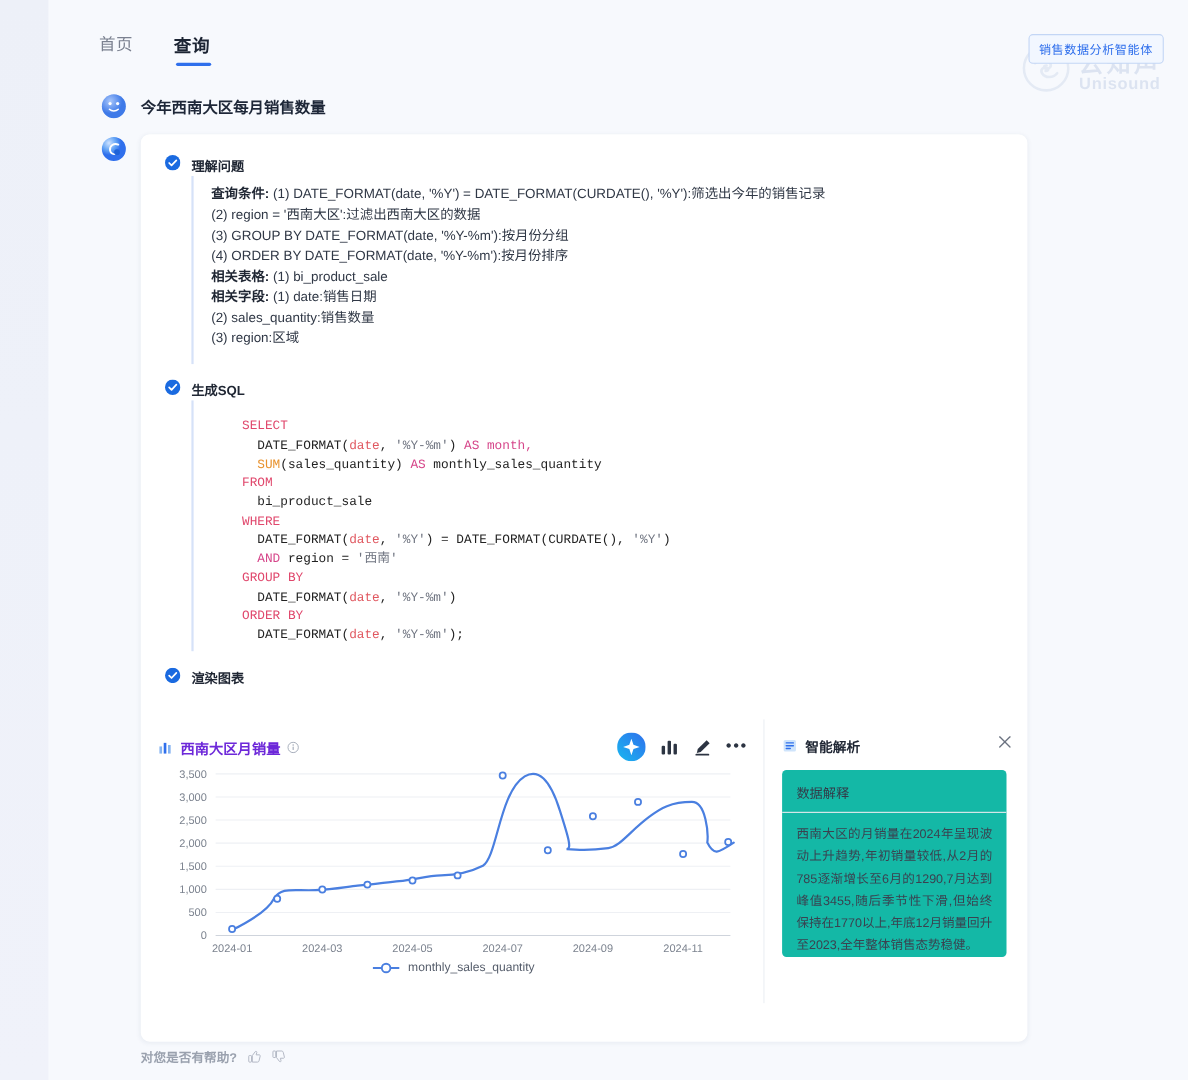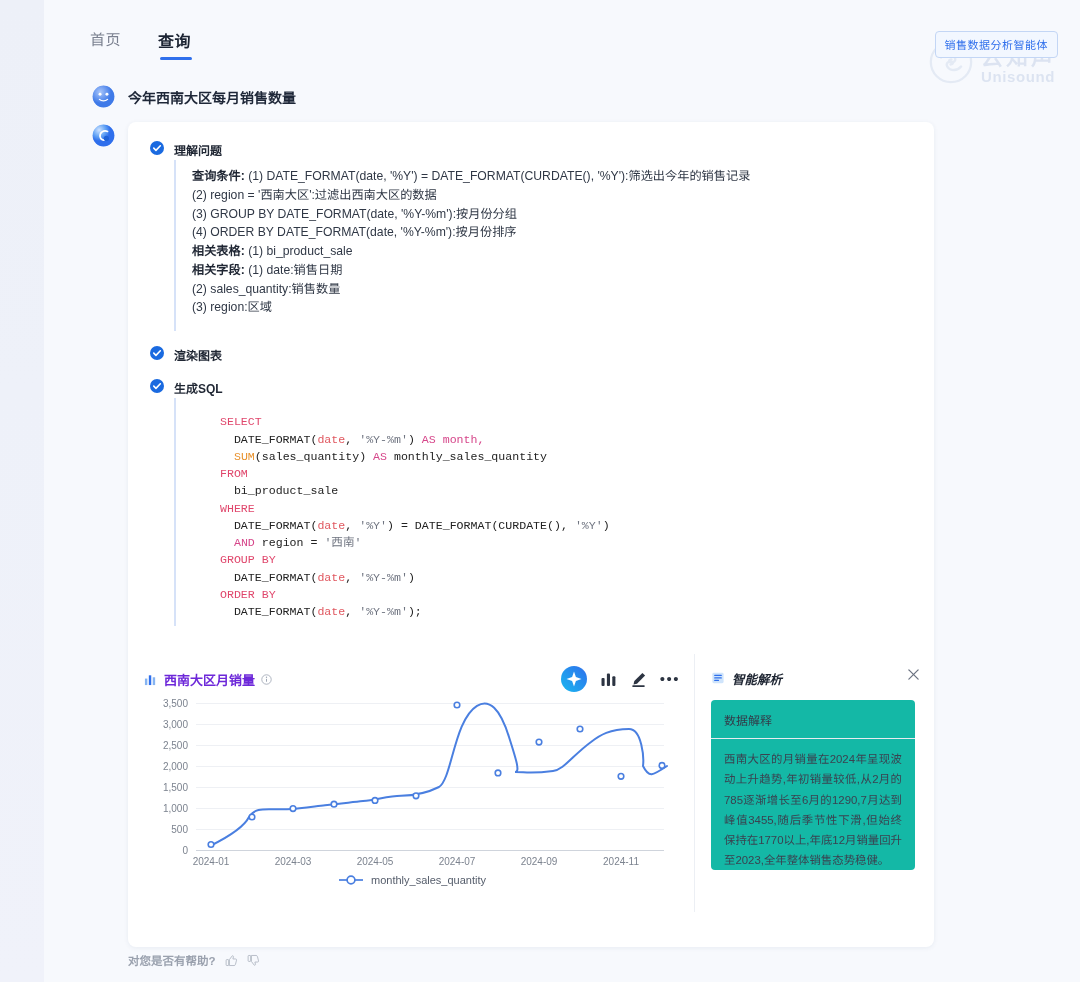--- a/index.html
+++ b/index.html
@@ -157,21 +157,21 @@
     font-family: "Liberation Sans", sans-serif;
   }
 
   
   .analysis {
     width: 240px; border-left: 1px solid #eceff4;
     padding: 12px 16px 0 16px; position: relative;
   }
   .an-head { display: flex; align-items: center; height: 24px; }
   .an-icon { width: 14px; height: 14px; margin-right: 7px; }
-  .an-title { font-size: 12.5px; font-weight: bold; color: #1f2633; font-style: italic; }
+  .an-title { font-size: 12.5px; font-weight: bold; color: #1f2633; }
   .an-close {
     position: absolute; right: 14px; top: 14px;
     width: 13px; height: 13px; cursor: pointer;
   }
   .an-card {
     margin-top: 10px; background: #14b8a6; border-radius: 4px;
     width: 204px; height: 170px; overflow: hidden;
   }
   .an-sub {
     font-size: 12px; color: #333b49; padding: 11px 13px 10px;
@@ -262,30 +262,20 @@
           <span>(1) DATE_FORMAT(date, '%Y') = DATE_FORMAT(CURDATE(), '%Y'):筛选出今年的销售记录</span></div>
         <div>(2) region = '西南大区':过滤出西南大区的数据</div>
         <div>(3) GROUP BY DATE_FORMAT(date, '%Y-%m'):按月份分组</div>
         <div>(4) ORDER BY DATE_FORMAT(date, '%Y-%m'):按月份排序</div>
         <div><b>相关表格:</b>
           <span>(1) bi_product_sale</span></div>
         <div><b>相关字段:</b>
           <span>(1) date:销售日期</span></div>
         <div>(2) sales_quantity:销售数量</div>
         <div>(3) region:区域</div>
-      </div>
-    </div>
-
-    <div class="step" style="margin-top:12px">
-      <div class="step-head">
-        <svg class="check-icon" viewBox="0 0 16 16">
-          <circle cx="8" cy="8" r="8" fill="#1a6ae0"></circle>
-          <path d="M4.3 8.2l2.5 2.5 5-5.3" fill="none" stroke="#fff" stroke-width="1.8" stroke-linecap="round" stroke-linejoin="round"></path>
-        </svg>
-        <span class="step-title">渲染图表</span>
       </div>
     </div>
 
     <div class="step" style="margin-top:11px">
       <div class="step-head">
         <svg class="check-icon" viewBox="0 0 16 16">
           <circle cx="8" cy="8" r="8" fill="#1a6ae0"></circle>
           <path d="M4.3 8.2l2.5 2.5 5-5.3" fill="none" stroke="#fff" stroke-width="1.8" stroke-linecap="round" stroke-linejoin="round"></path>
         </svg>
         <span class="step-title">生成SQL</span>
@@ -296,20 +286,30 @@
   <span class="fn">SUM</span>(sales_quantity) <span class="as">AS</span> monthly_sales_quantity
 <span class="k">FROM</span>
   bi_product_sale
 <span class="k">WHERE</span>
   DATE_FORMAT(<span class="col">date</span>, <span class="st">'%Y'</span>) = DATE_FORMAT(CURDATE(), <span class="st">'%Y'</span>)
   <span class="as">AND</span> region = <span class="st">'西南'</span>
 <span class="k">GROUP BY</span>
   DATE_FORMAT(<span class="col">date</span>, <span class="st">'%Y-%m'</span>)
 <span class="k">ORDER BY</span>
   DATE_FORMAT(<span class="col">date</span>, <span class="st">'%Y-%m'</span>);</div>
+      </div>
+    </div>
+
+    <div class="step" style="margin-top:12px">
+      <div class="step-head">
+        <svg class="check-icon" viewBox="0 0 16 16">
+          <circle cx="8" cy="8" r="8" fill="#1a6ae0"></circle>
+          <path d="M4.3 8.2l2.5 2.5 5-5.3" fill="none" stroke="#fff" stroke-width="1.8" stroke-linecap="round" stroke-linejoin="round"></path>
+        </svg>
+        <span class="step-title">渲染图表</span>
       </div>
     </div>
   </div>
 
   <div class="viz-row">
 
     <div class="chart-box">
       <div class="chart-head">
         <svg class="chart-kind-icon" viewBox="0 0 14 14">
           <rect x="1" y="6" width="2.6" height="7" fill="#86b4f2"></rect>

